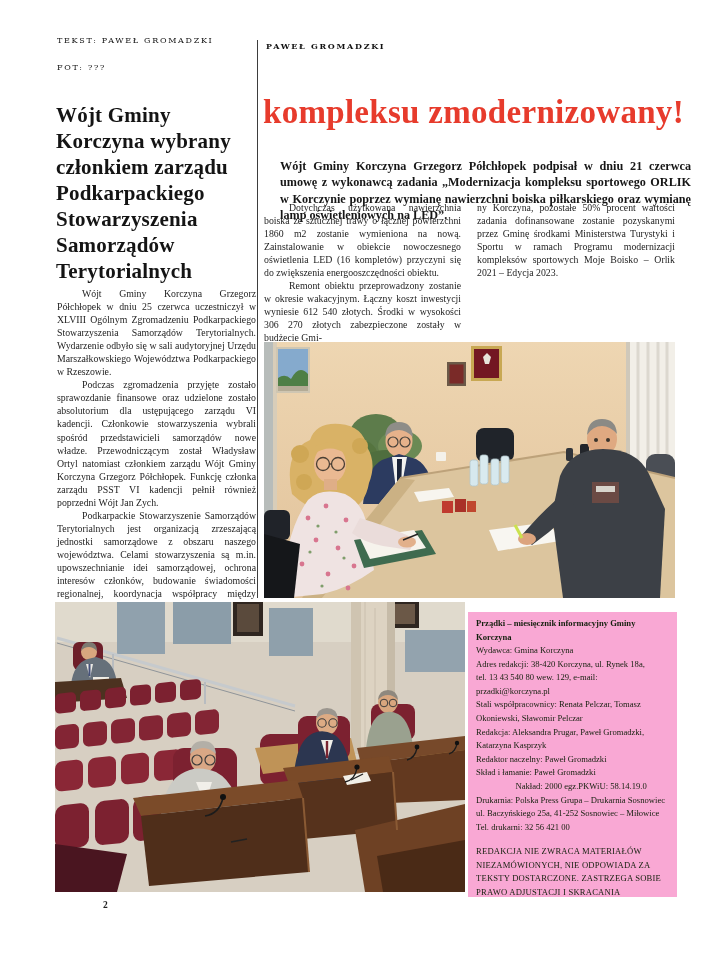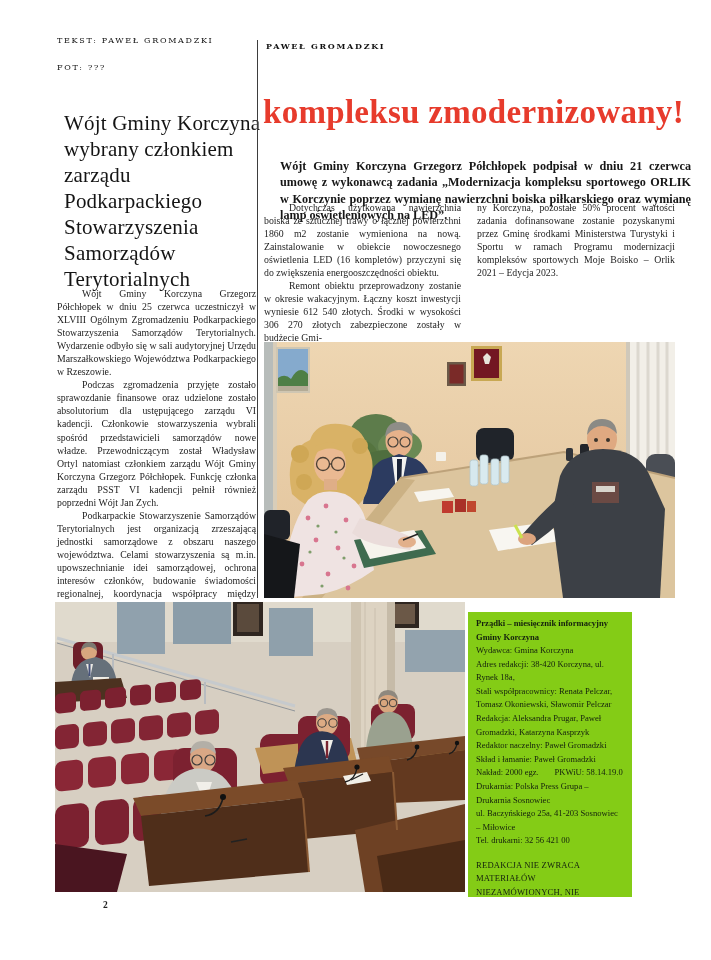--- a/index.html
+++ b/index.html
@@ -1,48 +1,48 @@
 <!DOCTYPE html>
 <html><head>
 <meta charset="utf-8">
 <style>
   html,body{margin:0;padding:0;background:#888;}
   .sheet{position:relative;width:711px;height:960px;background:#ffffff;margin:0 auto;
          font-family:"Liberation Serif",serif;color:#1c1c1c;overflow:hidden;}
   .credit{position:absolute;left:57px;font-family:"DejaVu Serif",serif;font-size:8px;
           font-weight:normal;letter-spacing:1.7px;color:#111;}
   .credit.text{top:36px;} .credit.photo{top:63px;}
-  .left-title{position:absolute;left:56px;top:102px;width:205px;margin:8px;
-              font-size:21px;line-height:1.24;font-weight:normal;letter-spacing:.2px;color:#141414;}
+  .left-title{position:absolute;left:56px;top:102px;width:205px;margin:0;
+              font-size:21px;line-height:1.24;font-weight:bold;letter-spacing:.2px;color:#141414;}
   .left-body{position:absolute;left:57px;top:287px;width:199px;font-size:9.8px;
              line-height:13.05px;text-align:justify;}
   .left-body p,.newscol p{margin:0;text-indent:25px;}
   .vrule{position:absolute;left:257px;top:40px;width:1px;height:558px;background:#3d3d3d;}
   .byline{position:absolute;left:266px;top:41px;font-family:"DejaVu Serif",serif;font-size:8px;
           font-weight:bold;letter-spacing:1.7px;color:#111;}
   .head1{position:absolute;left:263px;top:55px;margin:0;font-size:33px;font-weight:bold;
          letter-spacing:.3px;line-height:1;color:#101010;}
   .head2{position:absolute;left:263px;top:96px;margin:0;font-size:33px;font-weight:bold;
          letter-spacing:.3px;line-height:1;color:#e73b2c;}
   .lead{position:absolute;left:264px;top:142px;width:411px;margin:16px;font-size:12.2px;
         font-weight:bold;line-height:16.3px;text-align:justify;color:#161616;}
   .newscol{position:absolute;top:201px;width:197px;font-size:9.8px;line-height:13.05px;
            text-align:justify;}
   .colA{left:264px;} .colB{left:477px;width:198px;}
   .colB p.cont{text-indent:0;}
   .colB p.closing{font-weight:bold;margin-top:13px;}
   .photo{position:absolute;display:block;}
   .photo.meeting{left:264px;top:342px;}
   .photo.hall{left:55px;top:602px;}
-  .imprint{position:absolute;left:468px;top:612px;width:164px;height:285px;background:#84cc16;
+  .imprint{position:absolute;left:468px;top:612px;width:209px;height:285px;background:#f9a8d4;
            box-sizing:border-box;padding:5px 8px 6px 8px;font-size:8.6px;line-height:1.58;
            color:#14200e;overflow:hidden;}
   .imprint .ititle{font-weight:bold;}
   .imprint .irow{display:flex;}
-  .imprint .irow .c1{width:53%;}
+  .imprint .irow .c1{width:53%;text-align:right;}
   .imprint .disclaimer{margin-top:11px;letter-spacing:.2px;}
   .pagenum{position:absolute;left:103px;top:900px;font-size:9.5px;font-weight:bold;color:#222;}
 </style>
 </head>
 <body>
 
 <div class="sheet">
 
   <div class="credit text">TEKST: PAWEŁ GROMADZKI</div>
   <div class="credit photo">FOT: ???</div>
@@ -290,29 +290,30 @@
     <path d="M394 152 q6 -2 8 -10" stroke="#1c1c1c" stroke-width="1.2" fill="none"></path>
     <circle cx="402" cy="141" r="2.2" fill="#111"></circle>
     <line x1="176" y1="240" x2="192" y2="237" stroke="#222" stroke-width="1.6"></line>
     <line x1="296" y1="178" x2="308" y2="172" stroke="#222" stroke-width="1.3"></line>
   </svg>
 
   <aside class="imprint">
     <div class="ititle">Prządki – miesięcznik informacyjny Gminy Korczyna</div>
     <div>Wydawca: Gmina Korczyna</div>
     <div>Adres redakcji: 38-420 Korczyna, ul. Rynek 18a,</div>
+    <div>tel. 13 43 540 80 wew. 129, e-mail: przadki@korczyna.pl</div>
     <div>Stali współpracownicy: Renata Pelczar, Tomasz Okoniewski, Sławomir Pelczar</div>
     <div>Redakcja: Aleksandra Prugar, Paweł Gromadzki, Katarzyna Kasprzyk</div>
     <div>Redaktor naczelny: Paweł Gromadzki</div>
     <div>Skład i łamanie: Paweł Gromadzki</div>
     <div class="irow">
       <span class="c1">Nakład: 2000 egz.</span>
       <span>PKWiU: 58.14.19.0</span>
     </div>
     <div>Drukarnia: Polska Press Grupa – Drukarnia Sosnowiec</div>
-    <div>ul. Baczyńskiego 25a, 41-203 Sosnowiec – Miłowice</div>
+    <div>ul. Baczyńskiego 25a, 41-252 Sosnowiec – Miłowice</div>
     <div>Tel. drukarni: 32 56 421 00</div>
     <div class="disclaimer">REDAKCJA NIE ZWRACA MATERIAŁÓW NIEZAMÓWIONYCH, NIE ODPOWIADA ZA TEKSTY DOSTARCZONE. ZASTRZEGA SOBIE PRAWO ADJUSTACJI I SKRACANIA MATERIAŁÓW ORAZ ZMIANY TYTUŁÓW I ŚRÓDTYTUŁÓW. PRZESŁANIE MATERIAŁÓW JEST RÓWNOZNACZNE Z WYRAŻENIEM ZGODY NA ICH PUBLIKACJĘ</div>
   </aside>
 
   <div class="pagenum">2</div>
 
 </div>
 
 </body></html>

